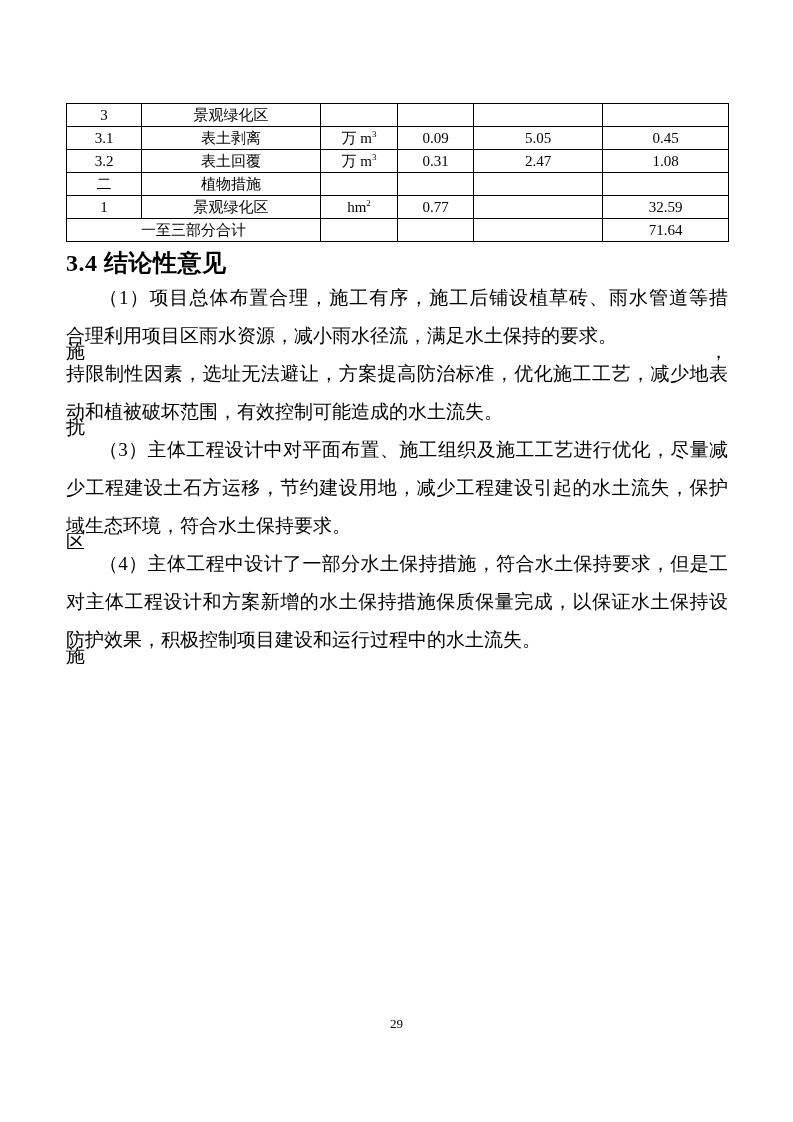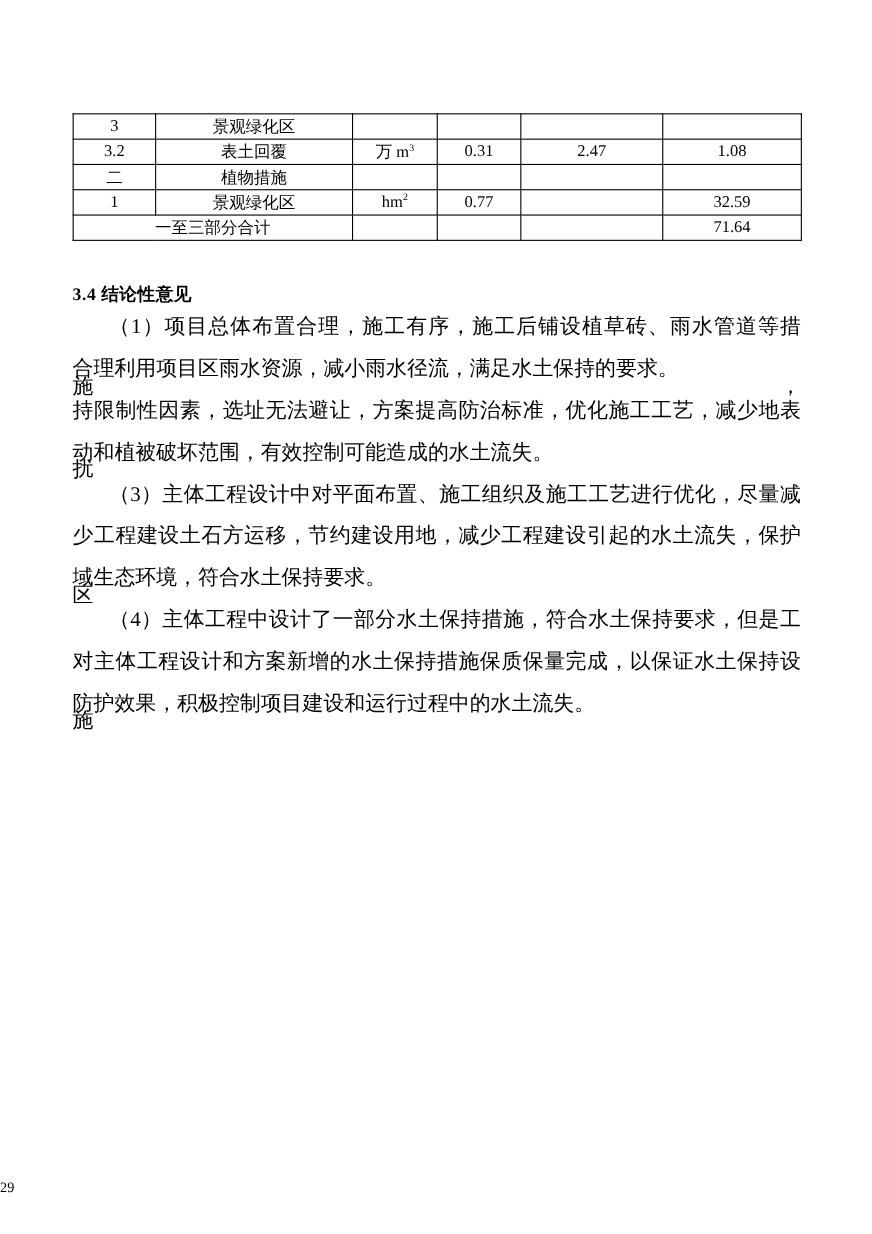--- a/index.html
+++ b/index.html
@@ -18,36 +18,36 @@
   }
   table.vol td{
     border:1px solid #000;
     height:22px;padding:0 2px;
     text-align:center;vertical-align:middle;
     white-space:nowrap;overflow:hidden;
   }
   table.vol sup{font-size:9px;line-height:0;}
   
   .heading{
-    position:absolute;left:66px;top:258px;
-    font-size:16px;font-weight:bold;
+    position:absolute;left:66px;top:247px;
+    font-size:24px;font-weight:bold;
     letter-spacing:0.5px;
   }
   
   .body-text{
     position:absolute;left:66px;top:271px;width:662px;
     font-size:19px;
   }
   .line{height:38px;line-height:54px;}
   .line.j{text-align:justify;text-align-last:justify;text-justify:inter-character;}
   .line.first{text-indent:33px;}
   
   .page-num{
-    position:absolute;left:0;top:1072px;width:100%;
-    text-align:left;font-size:13px;font-family:Liberation Serif, serif;
+    position:absolute;left:0;top:1016px;width:100%;
+    text-align:center;font-size:13px;font-family:Liberation Serif, serif;
   }
 </style>
 </head>
 <body>
 
 <div class="page">
 
   <table class="vol">
     <colgroup>
       <col style="width:75px">
@@ -58,20 +58,28 @@
         <col style="width:126px">
     </colgroup>
     <tbody>
       <tr>
         <td>3</td>
         <td>景观绿化区</td>
         <td><span></span><sup></sup></td>
         <td></td>
         <td></td>
         <td></td>
+      </tr>
+      <tr>
+        <td>3.1</td>
+        <td>表土剥离</td>
+        <td><span>万 m</span><sup>3</sup></td>
+        <td>0.09</td>
+        <td>5.05</td>
+        <td>0.45</td>
       </tr>
       <tr>
         <td>3.2</td>
         <td>表土回覆</td>
         <td><span>万 m</span><sup>3</sup></td>
         <td>0.31</td>
         <td>2.47</td>
         <td>1.08</td>
       </tr>
       <tr>

